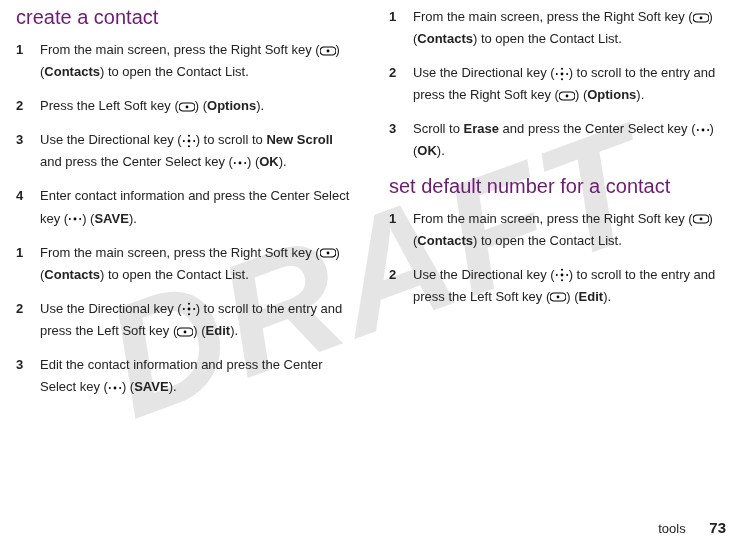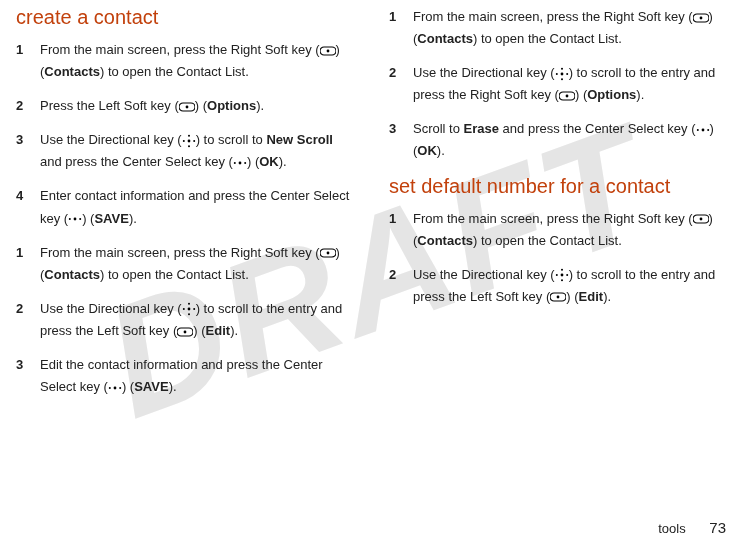--- a/index.html
+++ b/index.html
@@ -35,21 +35,21 @@
     }
     .col {
       flex: 1;
       min-width: 0;
     }
     h2 {
       font-size: 20px;
       font-weight: 400;
       margin-bottom: 10px;
       margin-top: 10px;
-      color: #c2410c;
+      color: #701a75;
     }
     h2:first-child { margin-top: 0; }
     .step {
       display: flex;
       align-items: flex-start;
       margin-bottom: 12px;
       line-height: 1.7;
     }
     .step-num {
       font-weight: bold;
@@ -66,21 +66,21 @@
       display: inline-block;
       vertical-align: middle;
       line-height: 0;
     }
     .footer {
       position: absolute;
       bottom: 8px;
       right: 30px;
       font-size: 13px;
     }
-    .page-num { font-weight: normal; margin-left: 20px; font-size: 15px; margin-top: 16px;}
+    .page-num { font-weight: bold; margin-left: 20px; font-size: 15px; margin-top: 16px;}
   </style>
 </head>
 <body>
 
 <div class="watermark">DRAFT</div>
 
 <svg width="0" height="0" style="position:absolute">
   <defs>
     <g id="sk">
         <rect x="0" y="3" width="16" height="8" rx="4" fill="none" stroke="#000" stroke-width="1.2"></rect>

